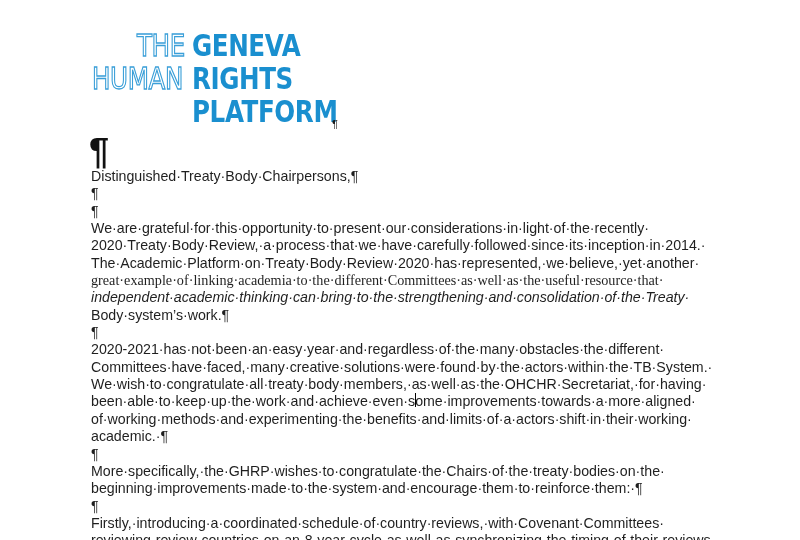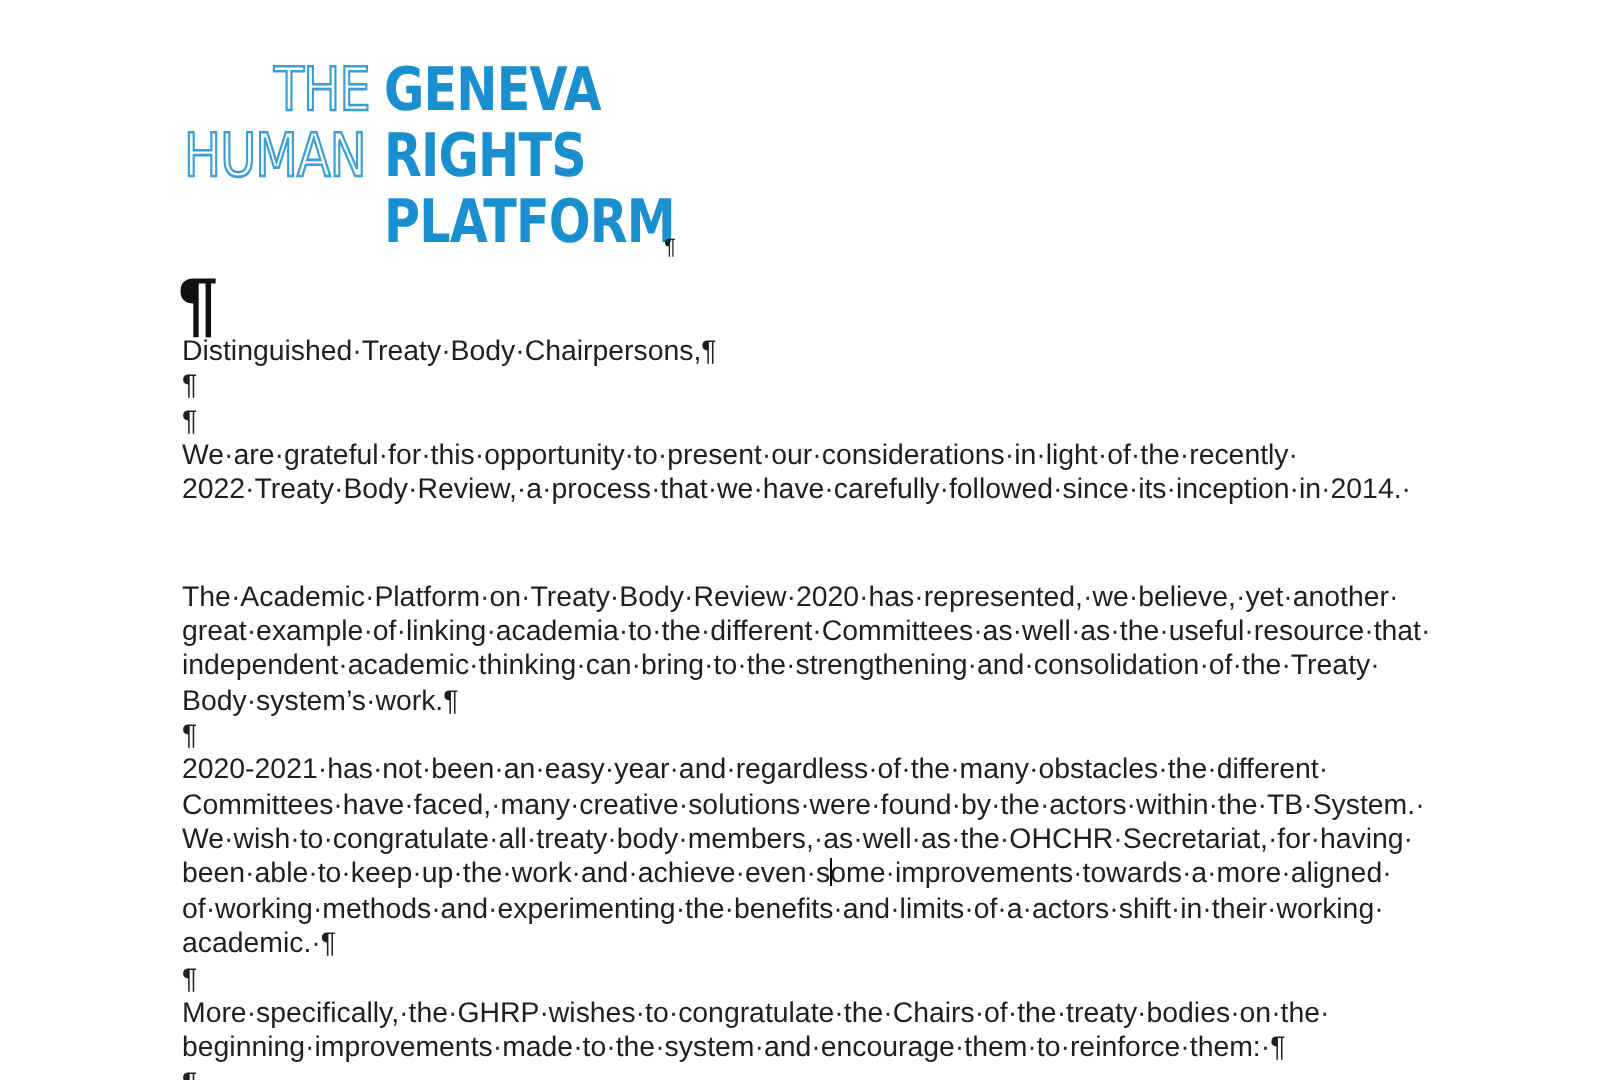--- a/index.html
+++ b/index.html
@@ -77,24 +77,24 @@
 
   <div class="big-pilcrow">¶</div>
 
   <div class="body-text">
     <span class="line">Distinguished·Treaty·Body·Chairpersons,¶</span>
     <span class="line">¶</span>
     <span class="line">¶</span>
 
     <div>
       <span class="line justify" style="word-spacing: 0px;">We·​are·​grateful·​for·​this·​opportunity·​to·​present·​our·​considerations·​in·​light·​of·​the·​recently·​concluded·​</span>
-      <span class="line justify" style="word-spacing: 0px;">2022·​Treaty·​Body·​Review,·​a·​process·​that·​we·​have·​carefully·​followed·​since·​its·​inception·​in·​2014.·​</span>
-      <span class="line justify" style="word-spacing: 0px; margin-top: 36px;">The·​Academic·​Platform·​on·​Treaty·​Body·​Review·​2020·​has·​represented,·​we·​believe,·​yet·​another·​</span>
-      <span class="line justify" style="word-spacing: 0px;">great·​example·​of·​linking·​academia·​to·​the·​different·​Committees·​as·​well·​as·​the·​useful·​resource·​that·​</span>
-      <span class="line justify" style="word-spacing: 0px;">independent·​academic·​thinking·​can·​bring·​to·​the·​strengthening·​and·​consolidation·​of·​the·​Treaty·​</span>
+      <span class="line justify" style="word-spacing: 0px;">2020·​Treaty·​Body·​Review,·​a·​process·​that·​we·​have·​carefully·​followed·​since·​its·​inception·​in·​2014.·​</span>
+      <span class="line justify" style="word-spacing: 0px;">The·​Academic·​Platform·​on·​Treaty·​Body·​Review·​2020·​has·​represented,·​we·​believe,·​yet·​another·​</span>
+      <span class="line justify" style="word-spacing: 0px; font-family: Liberation Serif, serif;">great·​example·​of·​linking·​academia·​to·​the·​different·​Committees·​as·​well·​as·​the·​useful·​resource·​that·​</span>
+      <span class="line justify" style="word-spacing: 0px; font-style: italic;">independent·​academic·​thinking·​can·​bring·​to·​the·​strengthening·​and·​consolidation·​of·​the·​Treaty·​</span>
       <span class="line">Body·system’s·work.¶</span>
     </div>
 
     <span class="line">¶</span>
 
     <div>
       <span class="line justify" style="word-spacing: 0px;">2020-2021·​has·​not·​been·​an·​easy·​year·​and·​regardless·​of·​the·​many·​obstacles·​the·​different·​</span>
       <span class="line justify" style="word-spacing: 0px;">Committees·​have·​faced,·​many·​creative·​solutions·​were·​found·​by·​the·​actors·​within·​the·​TB·​System.·​·​</span>
       <span class="line justify" style="word-spacing: 0px;">We·​wish·​to·​congratulate·​all·​treaty·​body·​members,·​as·​well·​as·​the·​OHCHR·​Secretariat,·​for·​having·​</span>
       <span class="line" style="display:flex; justify-content:space-between;">
@@ -109,17 +109,18 @@
     <span class="line">¶</span>
 
     <div>
       <span class="line justify" style="word-spacing: 0px;">More·​specifically,·​the·​GHRP·​wishes·​to·​congratulate·​the·​Chairs·​of·​the·​treaty·​bodies·​on·​the·​following·​</span>
       <span class="line">beginning·improvements·made·to·the·system·and·encourage·them·to·reinforce·them:·¶</span>
     </div>
 
     <span class="line">¶</span>
 
     <div>
+      <span class="line justify" style="word-spacing: 0px;">Firstly,·​introducing·​a·​coordinated·​schedule·​of·​country·​reviews,·​with·​Covenant·​Committees·​</span>
       <span class="line justify" style="word-spacing: 0px;">reviewing·​review·​countries·​on·​an·​8-year·​cycle·​as·​well·​as·​synchronizing·​the·​timing·​of·​their·​reviews·​</span>
 
     </div>
   </div>
 </div>
 
 </body></html>

